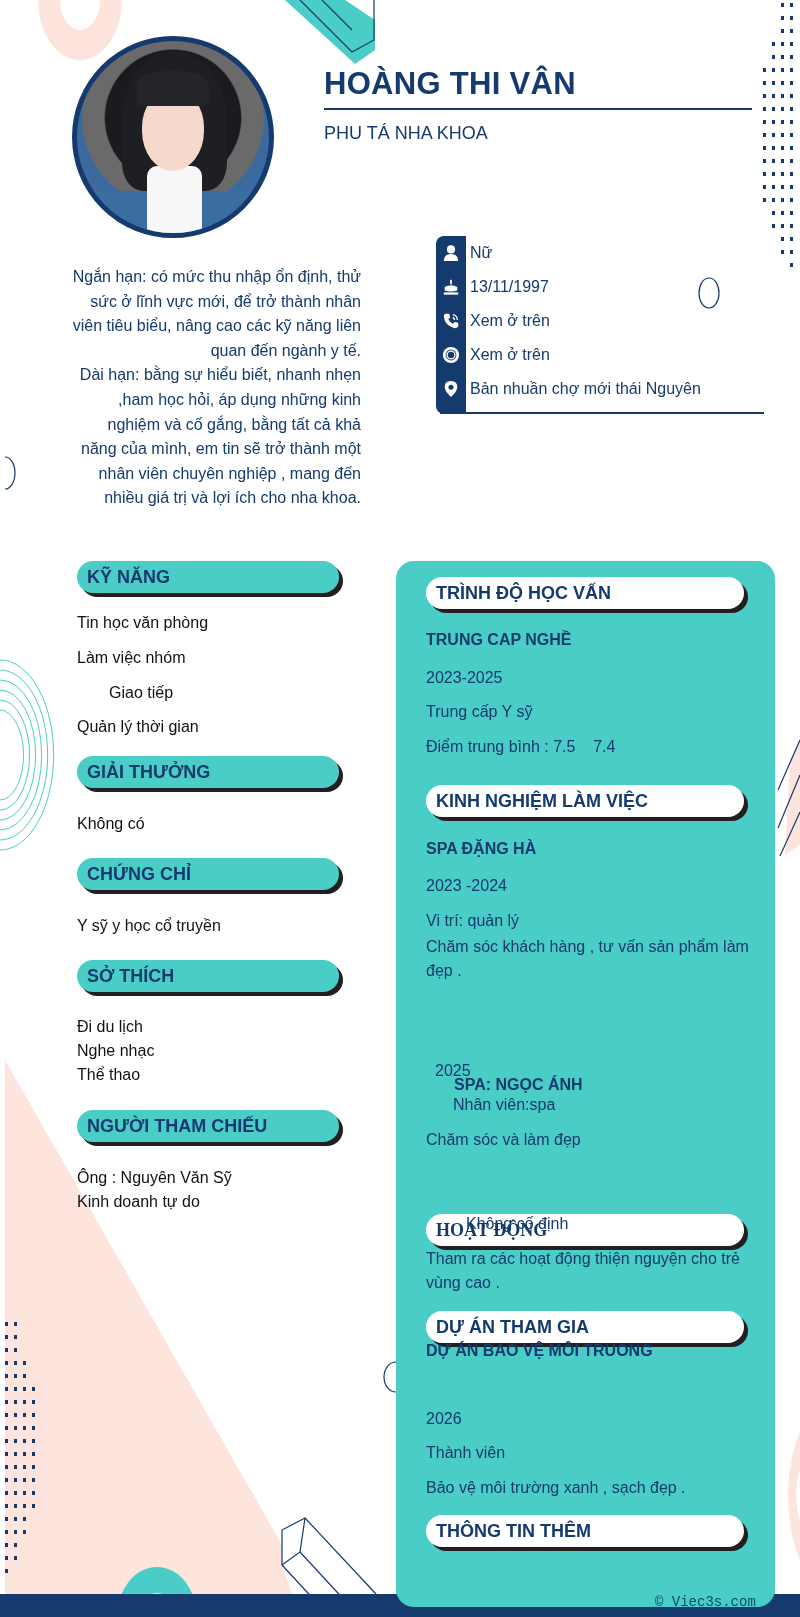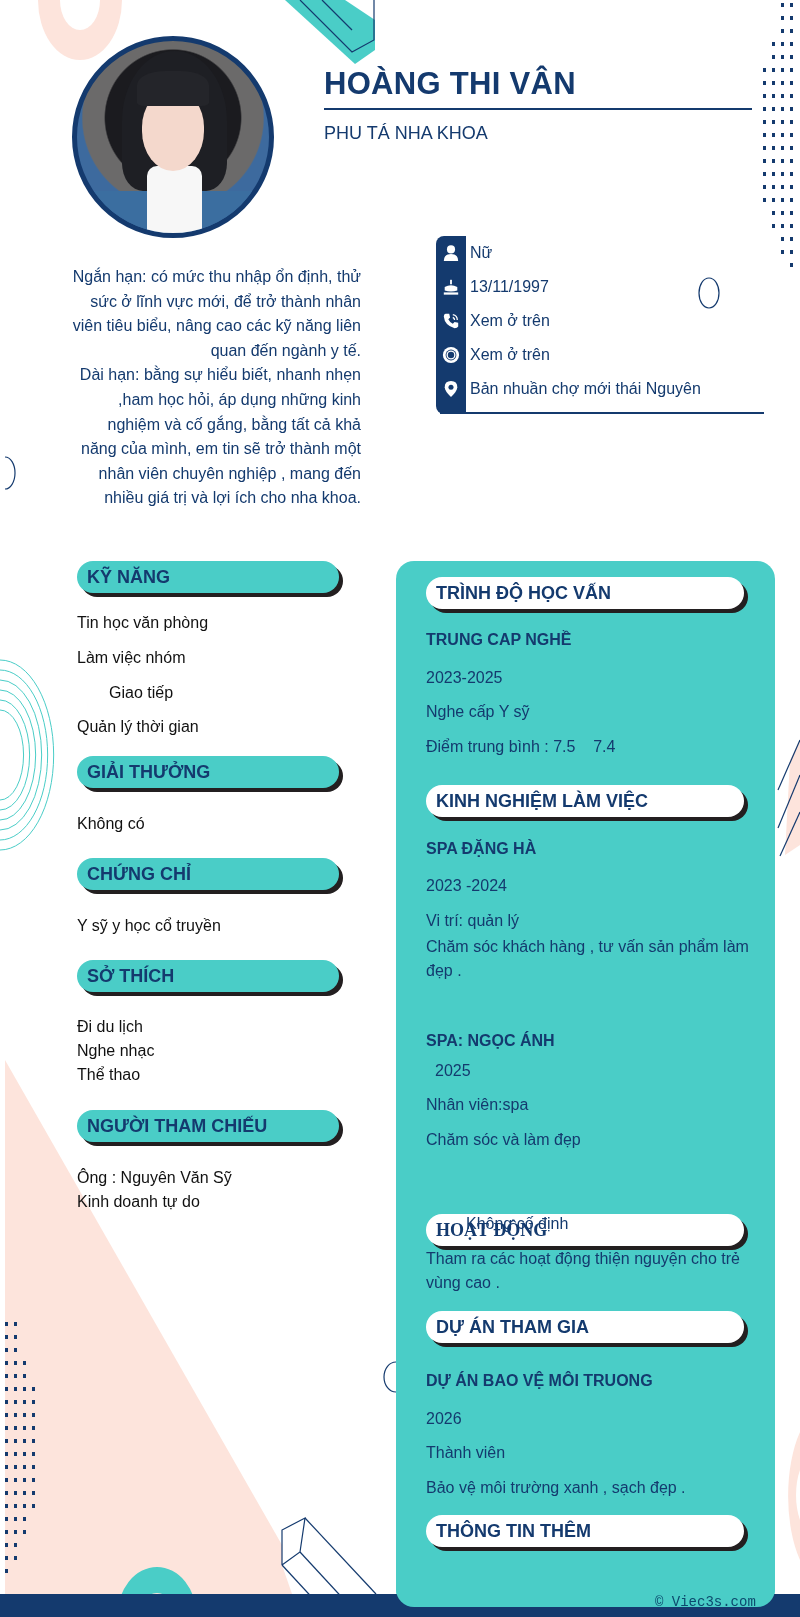--- a/index.html
+++ b/index.html
@@ -356,40 +356,40 @@
 <div class="left-multi" style="top:1166px;">
   <div>Ông : Nguyên Văn Sỹ</div>
   <div>Kinh doanh tự do</div>
 </div>
 
 <div class="panel"></div>
 
 <div class="pill white r" style="top:577px;">TRÌNH ĐỘ HỌC VẤN</div>
 <div class="r-head" style="top:631px;">TRUNG CAP NGHỀ</div>
 <div class="r-item" style="top:666px;">2023-2025</div>
-<div class="r-item" style="top:700px;">Nghe cấp Y sỹ</div>
+<div class="r-item" style="top:700px;">Trung cấp Y sỹ</div>
 <div class="r-item" style="top:735px; white-space:pre;">Điểm trung bình : 7.5    7.4</div>
 
 <div class="pill white r" style="top:785px;">KINH NGHIỆM LÀM VIỆC</div>
 <div class="r-head" style="top:840px;">SPA ĐẶNG HÀ</div>
 <div class="r-item" style="top:874px;">2023 -2024</div>
 <div class="r-item" style="top:909px;">Vi trí: quản lý</div>
 <div class="r-item" style="top:935px;">Chăm sóc khách hàng , tư vấn sản phẩm làm đẹp .</div>
 
-<div class="r-head" style="top:1032px;">SPA: NGỌC ÁNH</div>
+<div class="r-head" style="top:1076px;margin-left:28px;">SPA: NGỌC ÁNH</div>
 <div class="r-item" style="top:1059px;margin-left:9px;">2025</div>
-<div class="r-item" style="top:1093px;">Nhân viên:spa</div>
+<div class="r-item" style="top:1093px;margin-left:27px;">Nhân viên:spa</div>
 <div class="r-item" style="top:1128px;">Chăm sóc và làm đẹp</div>
 
 <div class="pill white r" style="top:1214px;font-family:Liberation Serif, serif;">HOẠT ĐỘNG</div>
 <div class="r-item" style="top:1212px;margin-left:40px;">Không cố định</div>
 <div class="r-item" style="top:1247px;">Tham ra các hoạt động thiện nguyện cho trẻ vùng cao .</div>
 
 <div class="pill white r" style="top:1311px;">DỰ ÁN THAM GIA</div>
-<div class="r-head" style="top:1372px;">DỰ ÁN BAO VỆ MÔI TRUONG</div>
+<div class="r-head" style="top:1342px;">DỰ ÁN BAO VỆ MÔI TRUONG</div>
 <div class="r-item" style="top:1407px;">2026</div>
 <div class="r-item" style="top:1441px;">Thành viên</div>
 <div class="r-item" style="top:1476px;">Bảo vệ môi trường xanh , sạch đẹp .</div>
 
 <div class="pill white r" style="top:1515px;">THÔNG TIN THÊM</div>
 <div class="r-item" style="top:1562px;">Không có</div>
 
 <div class="footer-bar"></div>
 <div class="panel" style="top:1560px; height:47px; border-radius:0 0 18px 18px;"></div>
 <div class="watermark">© Viec3s.com</div>

